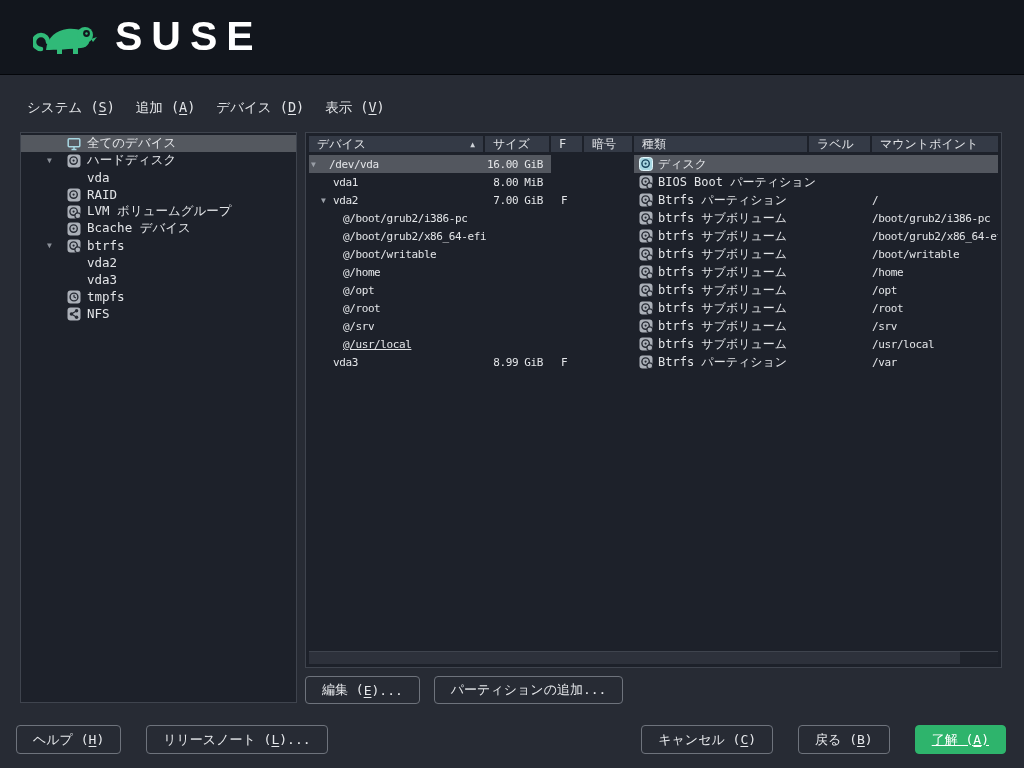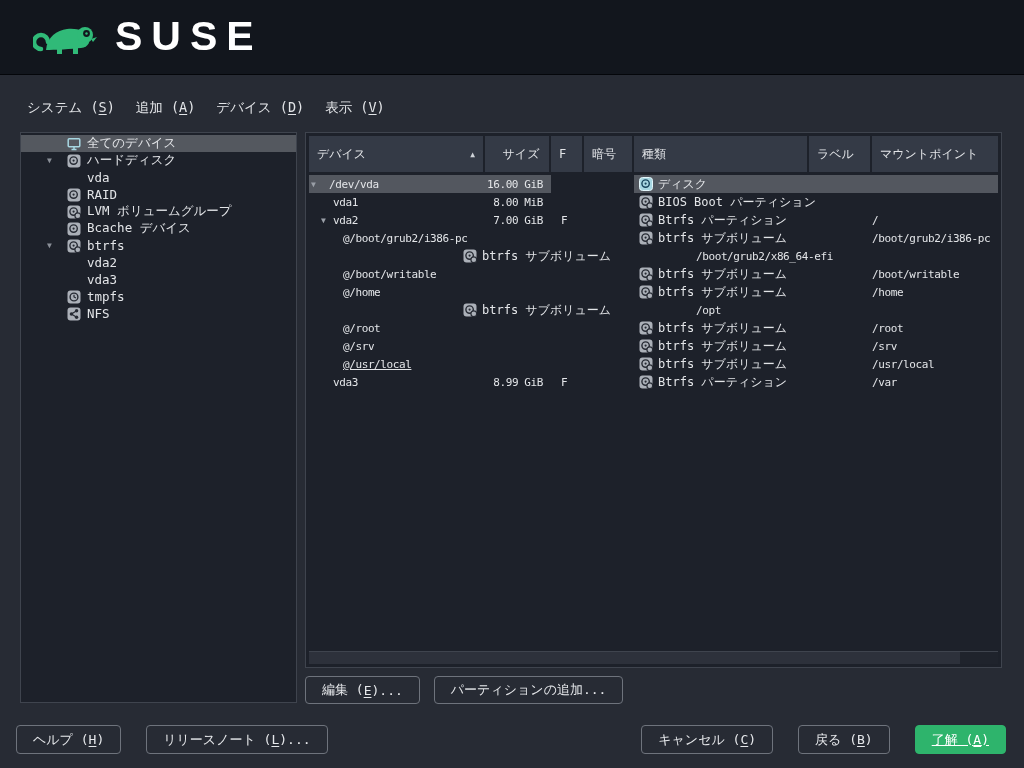--- a/index.html
+++ b/index.html
@@ -41,27 +41,27 @@
   .tree-row.sel { background:#54585f; }
   .tree-row { padding-left:26px; }
   .tw-exp { width:20px; font-size:8px; color:#8a8f97; flex:0 0 20px; }
   .tw-icon { width:14px; height:14px; flex:0 0 14px; margin-right:6px; display:inline-flex; align-items:center; }
   .tw-icon svg { display:block; }
 
   .table-panel {
     position:absolute; left:305px; top:132px; width:697px; height:536px;
     background:#1d212a; border:1px solid #3f444e; padding:3px; overflow:hidden;
   }
-  .thead { display:flex; height:36px; }
+  .thead { display:flex; height:16px; }
   .hcell {
     background:#343a46; display:flex; align-items:center;
     padding-left:8px; font-size:12px; border-right:2px solid #1d212a;
     white-space:nowrap; overflow:hidden;
   }
-  .hc-dev { width:176px; } .hc-size { width:66px;justify-content:center; } .hc-f { width:33px; }
+  .hc-dev { width:176px; } .hc-size { width:66px; } .hc-f { width:33px; }
   .hc-enc { width:50px; } .hc-type { width:175px; } .hc-label { width:63px; }
   .hc-mount { flex:1; border-right:none; }
   .sort-arrow { margin-left:auto; margin-right:8px; font-size:8px; color:#cfd3d8; }
 
   .tbody { margin-top:3px; }
   .trow { display:flex; height:18px; align-items:center; font-size:11px; white-space:nowrap; }
   .tcell { height:100%; display:flex; align-items:center; overflow:visible; }
   .c-dev { width:176px; letter-spacing:-0.4px; }
   .c-size { width:66px; justify-content:flex-end; padding-right:8px; letter-spacing:-0.4px; }
   .c-f { width:33px; padding-left:10px; }
@@ -337,20 +337,23 @@
               <circle cx="6.6" cy="6.6" r="1.1" fill="#262a33"></circle>
               <circle cx="10.8" cy="10.8" r="2.9" fill="#abb0b8" stroke="#262a33" stroke-width="1.2"></circle>
             </svg>
           </span>
           <span>btrfs サブボリューム</span>
         </div>
         <div class="tcell c-label"></div>
         <div class="tcell c-mount">/boot/grub2/i386-pc</div>
       </div>
       <div class="trow">
+        <div class="tcell c-dev">
+          <span style="margin-left: 34px;">@/boot/grub2/x86_64-efi</span>
+        </div>
         <div class="tcell c-size"></div>
         <div class="tcell c-f"></div>
         <div class="tcell c-enc"></div>
         <div class="tcell c-type">
           <span class="type-icon">
             <svg width="14" height="14" viewBox="0 0 14 14">
               <rect x="0.5" y="0.5" width="13" height="13" rx="3" fill="#abb0b8"></rect>
               <circle cx="6.6" cy="6.6" r="3.7" fill="none" stroke="#262a33" stroke-width="1.4"></circle>
               <circle cx="6.6" cy="6.6" r="1.1" fill="#262a33"></circle>
               <circle cx="10.8" cy="10.8" r="2.9" fill="#abb0b8" stroke="#262a33" stroke-width="1.2"></circle>
@@ -397,20 +400,23 @@
               <circle cx="6.6" cy="6.6" r="1.1" fill="#262a33"></circle>
               <circle cx="10.8" cy="10.8" r="2.9" fill="#abb0b8" stroke="#262a33" stroke-width="1.2"></circle>
             </svg>
           </span>
           <span>btrfs サブボリューム</span>
         </div>
         <div class="tcell c-label"></div>
         <div class="tcell c-mount">/home</div>
       </div>
       <div class="trow">
+        <div class="tcell c-dev">
+          <span style="margin-left: 34px;">@/opt</span>
+        </div>
         <div class="tcell c-size"></div>
         <div class="tcell c-f"></div>
         <div class="tcell c-enc"></div>
         <div class="tcell c-type">
           <span class="type-icon">
             <svg width="14" height="14" viewBox="0 0 14 14">
               <rect x="0.5" y="0.5" width="13" height="13" rx="3" fill="#abb0b8"></rect>
               <circle cx="6.6" cy="6.6" r="3.7" fill="none" stroke="#262a33" stroke-width="1.4"></circle>
               <circle cx="6.6" cy="6.6" r="1.1" fill="#262a33"></circle>
               <circle cx="10.8" cy="10.8" r="2.9" fill="#abb0b8" stroke="#262a33" stroke-width="1.2"></circle>

